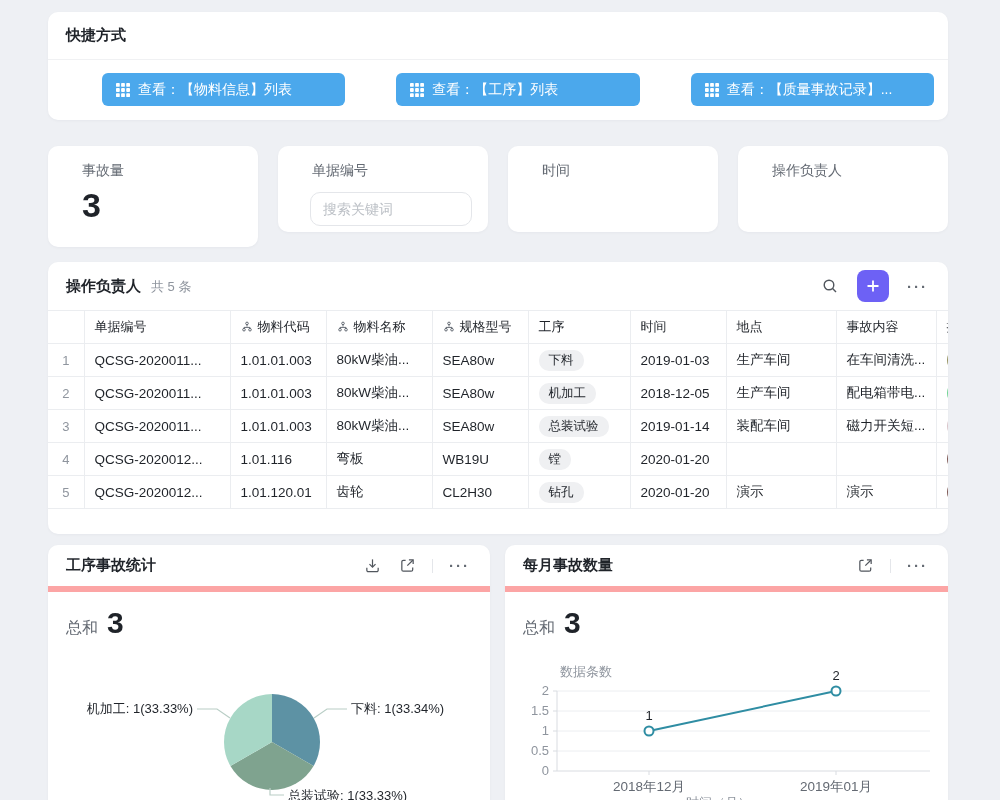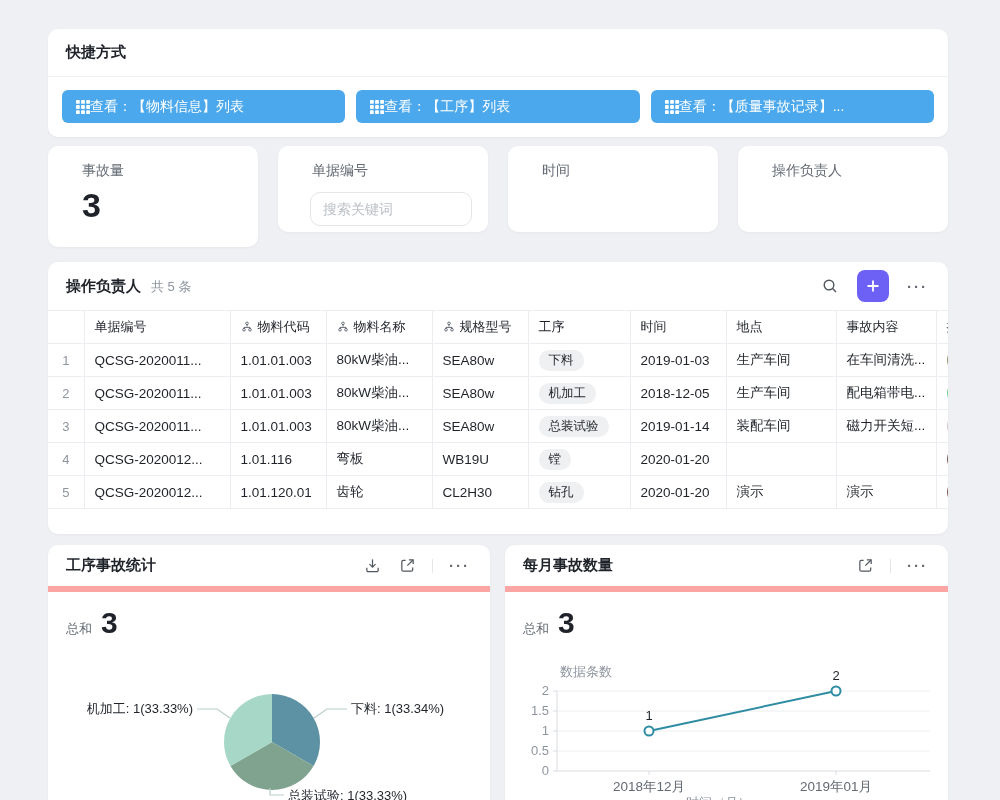--- a/index.html
+++ b/index.html
@@ -2,27 +2,27 @@
 <html><head>
 <meta charset="utf-8">
 <style>
   * { margin:0; padding:0; box-sizing:border-box; }
   html,body { width:1000px; height:800px; }
   body { font-family:"Liberation Sans","DejaVu Sans",sans-serif; background:#eef0f4; overflow:hidden; }
   #stage { position:relative; width:1000px; height:800px; background:#eef0f4; overflow:hidden; }
   .card { position:absolute; background:#fff; border-radius:10px; box-shadow:0 1px 3px rgba(31,35,41,.04); }
 
   
-  #shortcuts { left:48px; top:29px; width:900px; height:108px; }
+  #shortcuts { left:48px; top:12px; width:900px; height:108px; }
   .card-title-row { display:flex; align-items:center; height:48px; padding:0 18px; border-bottom:1px solid #f0f1f3; }
   .card-title { font-size:15px; font-weight:700; color:#1f2329; }
   .shortcut-row { display:flex; gap:11px; padding:13px 14px; }
   .shortcut-btn { flex:1; height:33px; background:#4ba8ec; border:none; border-radius:6px; color:#fff;
-    font-size:14px; display:flex; align-items:center; padding:0 14px; cursor:pointer;
-    font-family:inherit; white-space:nowrap; overflow:hidden; }
+    font-size:14px; display:flex; align-items:center; gap:8px; padding:0 14px; cursor:pointer;
+    font-family:inherit; white-space:nowrap; overflow:hidden;margin-left:40px; }
   .grid-icon { flex:0 0 auto; display:block; }
 
   
   .stat-card { top:146px; height:86px;padding-left:16px; }
   #stat-metric { left:48px; width:210px; height:101px; }
   #stat-search { left:278px; width:210px; }
   #stat-date { left:508px; width:210px; }
   #stat-user { left:738px; width:210px; }
   .stat-label { font-size:14px; color:#646a73; padding:16px 18px 0; }
   .stat-value { font-size:34px; font-weight:700; color:#1f2329; padding:8px 18px 0; line-height:1; }
@@ -59,21 +59,21 @@
   
   .chart-card { top:545px; height:270px; }
   #pie-card { left:48px; width:442px; }
   #line-card { left:505px; width:443px; }
   .chart-header { display:flex; align-items:center; justify-content:space-between; height:47px;
     padding:0 18px; border-bottom:6px solid #fca5a5; }
   .chart-hicons { display:flex; align-items:center; gap:14px; }
   .vdiv { width:1px; height:14px; background:#e4e6ea; }
   .chart-body { position:relative; height:223px; overflow:hidden; }
   .total-row { position:absolute; left:18px; top:16px; display:flex; align-items:baseline; gap:9px; z-index:2; }
-  .total-label { font-size:13px; color:#646a73; }
+  .total-label { font-size:16px; color:#646a73; }
   .total-value { font-size:30px; font-weight:700; color:#1f2329; line-height:1; }
   .chart-svg { position:absolute; left:0; top:0; }
   .axis-text { font-size:13px; fill:#8f959e; }
   .xcat-text { font-size:13.5px; fill:#646a73; }
   .pt-label { font-size:13px; fill:#1f2329; }
   .pie-label { font-size:13px; fill:#1f2329; }
 </style>
 </head>
 <body>
 

